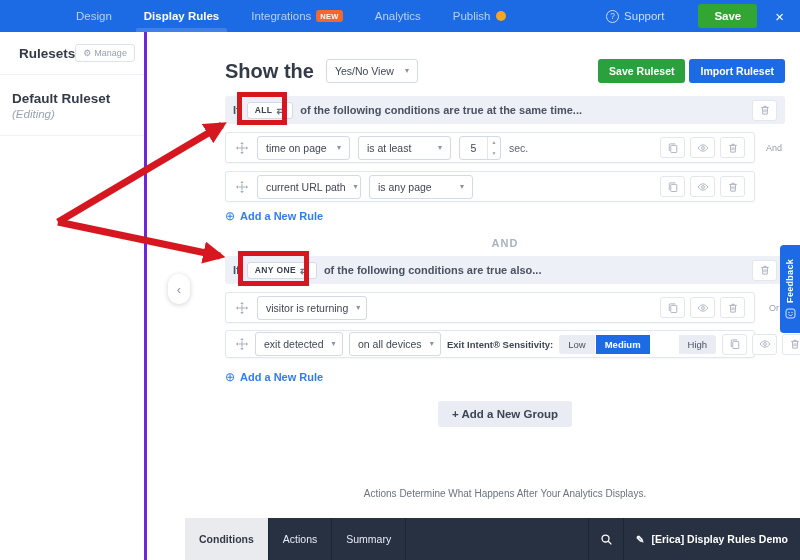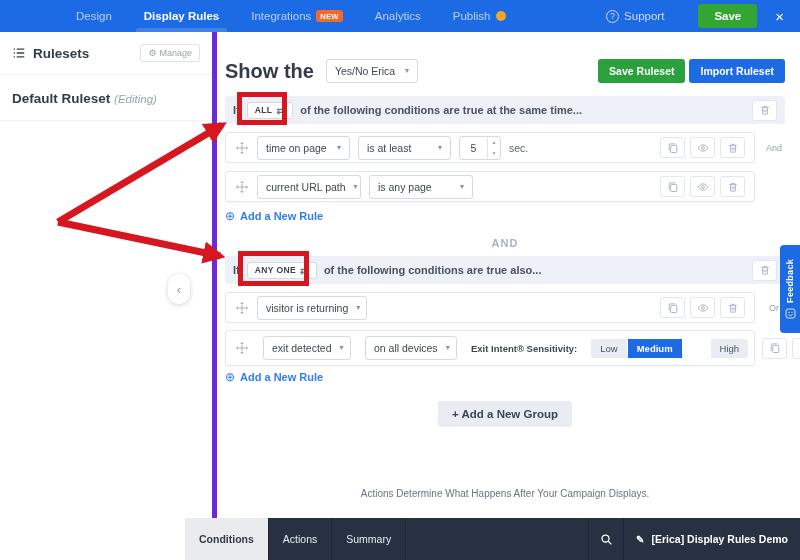--- a/index.html
+++ b/index.html
@@ -21,22 +21,22 @@
   .nav-item.active::after { content:""; position:absolute; left:8px; right:8px; bottom:0; height:4px; background:#417fe9; border-radius:2px 2px 0 0; }
   .nav-badge { background:#f4682c; color:#fff; font-size:7.5px; font-weight:bold; border-radius:3px; padding:1.5px 4px; margin-left:5px; letter-spacing:.3px; }
   .nav-dot { width:10px; height:10px; border-radius:50%; background:#f5a623; margin-left:5px; }
   .nav-right { margin-left:auto; display:flex; align-items:center; gap:14px; }
   .support { display:flex; align-items:center; gap:5px; color:#cfdcf8; font-size:11.5px; cursor:pointer; }
   .q-circle { width:13px; height:13px; border:1.2px solid #cfdcf8; border-radius:50%; font-size:8.5px; display:flex; align-items:center; justify-content:center; }
   .save-btn { background:#33a532; color:#fff; font-size:11.5px; font-weight:bold; border:none; border-radius:3px; padding:6px 16px; cursor:pointer;margin-left:20px; }
   .close-x { color:#fff; font-size:15px; cursor:pointer; padding:0 4px; }
 
   
-  .sidebar { position:absolute; left:0; top:32px; bottom:0; width:217px; background:#fff;
-             border-right:5px solid #6d28d9; z-index:5; }
+  .sidebar { position:absolute; left:0; top:32px; bottom:0; width:147px; background:#fff;
+             border-right:3px solid #6d28d9; z-index:5; }
   .sb-head { display:flex; align-items:center; padding:12px 12px; border-bottom:1px solid #edf0f4; }
   .sb-title { font-size:13.5px; font-weight:bold; color:#343b48; margin-left:7px; }
   .manage-btn { margin-left:auto; display:flex; align-items:center; gap:3px; border:1px solid #dde2e9; border-radius:3px;
                 background:#fff; color:#98a1b0; font-size:9px; padding:3px 7px; cursor:pointer; }
   .sb-ruleset { padding:16px 12px 14px; border-bottom:1px solid #f0f2f6; font-size:13.5px; color:#343b48; }
   .sb-ruleset b { font-weight:bold; }
   .sb-ruleset i { font-style:italic; color:#9aa3b1; font-size:11.5px; }
   .add-ruleset-btn { display:block; margin:14px 12px; width:161px; background:#1d6ae5; color:#fff;
                      font-size:13px; font-weight:bold; text-align:center; border:none; border-radius:4px;
                      padding:9px 0; cursor:pointer; }
@@ -180,21 +180,21 @@
   </aside>
   <div class="collapse-handle">
     <span>‹</span>
   </div>
 
   <main class="content">
 
     <div class="abs toolbar-row">
       <span class="show-label">Show the</span>
       <span class="select" style="width:92px;">
-        <span>Yes/No Erica</span>
+        <span>Yes/No View</span>
         <span class="caret">▾</span>
       </span>
       <span class="toolbar-spacer"></span>
       <button class="green-btn">Save Ruleset</button>
       <button class="blue-btn">Import Ruleset</button>
     </div>
 
     <div class="abs group-header" style="top:64px;">
       <span class="gh-if">If</span>
       <button class="mode-btn">
@@ -331,21 +331,21 @@
         </span>
         <span class="icon-btn">
           <svg viewBox="0 0 16 16" fill="none" stroke="#a6aebc" stroke-width="1.2">
             <path d="M3 4.5h10M6.5 4.5V3h3v1.5M4.5 4.5 5 13.5h6l.5-9M6.8 7v4M9.2 7v4"></path>
           </svg>
         </span>
       </span>
       <span class="joiner">Or</span>
     </div>
 
-    <div class="abs rule-row" style="top:298px; height:36px; gap:14px;">
+    <div class="abs rule-row" style="top:298px; height:28px; gap:6px;">
       <svg class="drag" viewBox="0 0 16 16">
         <path d="M8 1l2 2.5H6zM8 15l-2-2.5h4zM1 8l2.5-2v4zM15 8l-2.5 2V6z" fill="#a6aebc"></path>
         <path d="M8 4v8M4 8h8" stroke="#a6aebc" stroke-width="1.1"></path>
       </svg>
       <span class="select" style="width:88px;">
         <span>exit detected</span>
         <span class="caret">▾</span>
       </span>
       <span class="select" style="width:92px;">
         <span>on all devices</span>
@@ -380,21 +380,21 @@
 
     <div class="abs add-rule" style="top:338px;">
       <span class="plus">⊕</span>
       <span>Add a New Rule</span>
     </div>
 
     <div class="abs add-group-wrap" style="top:369px;">
       <button class="add-group-btn">+ Add a New Group</button>
     </div>
 
-    <div class="abs caption" style="top:456px;">Actions Determine What Happens After Your Campaign Displays.</div>
+    <div class="abs caption" style="top:456px;">Actions Determine What Happens After Your Analytics Displays.</div>
   </main>
 
   <footer class="bottombar">
     <div class="tab active">Conditions</div>
     <div class="tab">Actions</div>
     <div class="tab">Summary</div>
     <div class="bb-spacer"></div>
     <div class="bb-search">
       <svg viewBox="0 0 16 16" width="13" height="13" fill="none" stroke="#fff" stroke-width="1.6">
         <circle cx="6.8" cy="6.8" r="4.3"></circle>

